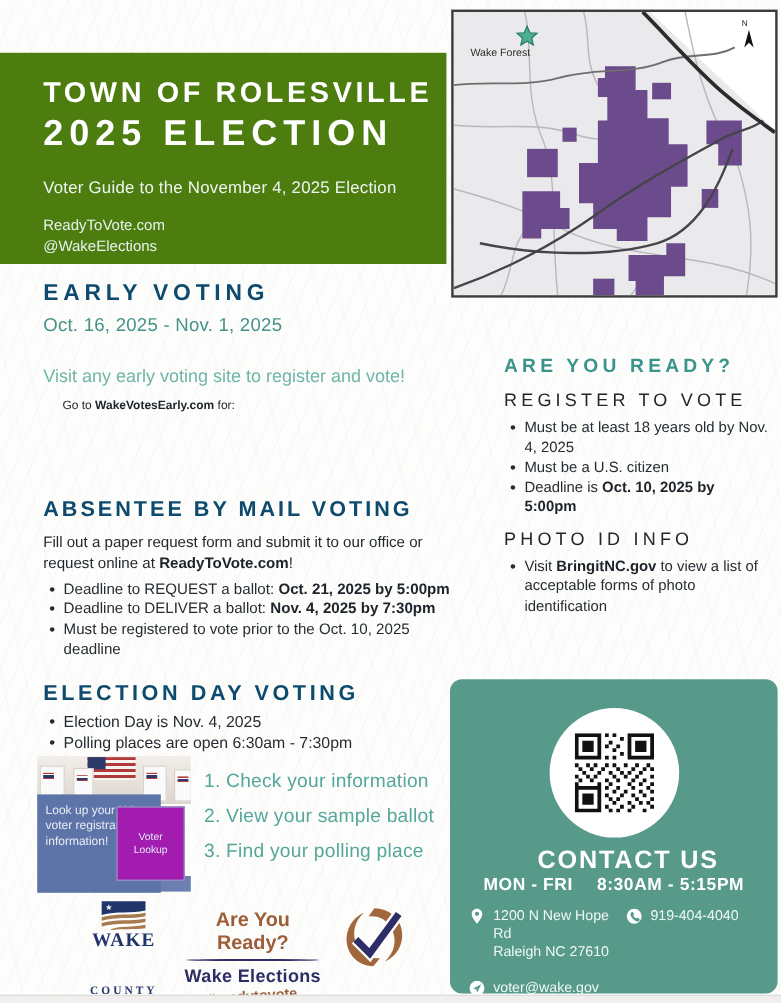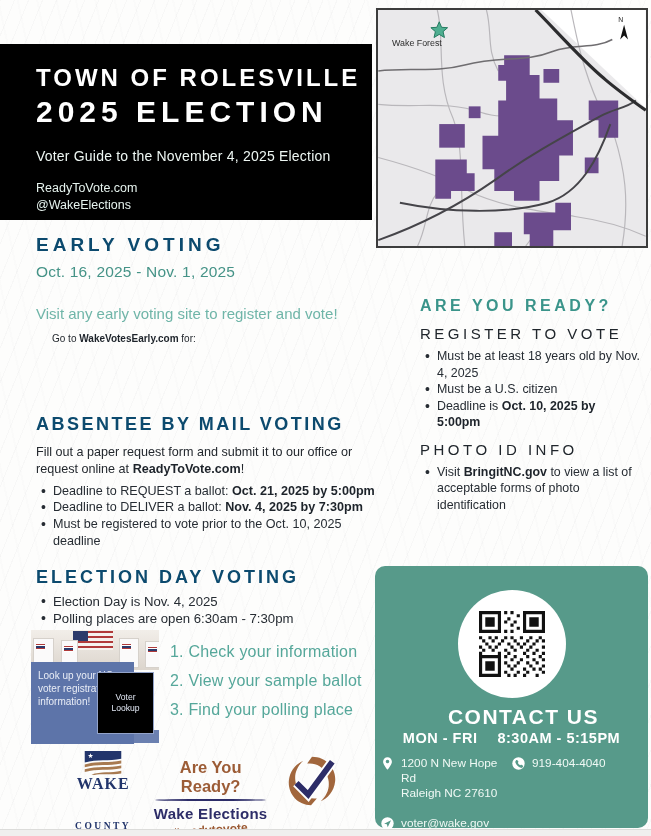--- a/index.html
+++ b/index.html
@@ -4,21 +4,21 @@
 <style>
   html,body{margin:0;padding:0;background:#f2f2f1;font-family:"Liberation Sans",sans-serif;}
   .page{position:relative;width:651px;height:836px;margin:0 auto;background:#fdfdfc;overflow:hidden;color:#23282e;}
   .texture{position:absolute;inset:0;pointer-events:none;
     background:
       repeating-linear-gradient(112deg, rgba(120,120,130,0.045) 0 1px, transparent 1px 13px),
       repeating-linear-gradient(78deg, rgba(150,150,160,0.025) 0 2px, transparent 2px 19px);}
   .page-edge{position:absolute;left:0;top:829px;width:651px;height:7px;background:#f0efee;border-top:1px solid #dcdcda;}
 
   
-  .hero{position:absolute;left:0;top:44px;width:372px;height:176px;background:#000000;color:#fff;
+  .hero{position:absolute;left:0;top:44px;width:372px;height:176px;background:#4d7c0f;color:#fff;
         padding:20px 0 0 36px;box-sizing:border-box;}
   .hero-t1{font-size:24px;font-weight:bold;letter-spacing:3px;}
   .hero-t2{font-size:30px;font-weight:bold;letter-spacing:5px;margin-top:3px;}
   .hero-sub{margin-top:19px;font-size:14px;color:#eef7f3;letter-spacing:0.2px;}
   .hero-site{margin-top:17px;font-size:12.5px;color:#e6f3ee;}
   .hero-soc{margin-top:3px;font-size:12.5px;color:#e6f3ee;}
 
   
   .map{position:absolute;left:376px;top:8px;width:272px;height:240px;border:2px solid #3c3c3c;
        background:#eae9eb;box-sizing:border-box;}
@@ -67,34 +67,34 @@
   .booth{position:absolute;background:#fbfafa;border:1px solid #d6d1cb;}
   .booth::after{content:"";position:absolute;left:2px;top:5px;width:9px;height:6px;
     background:linear-gradient(#b03a3a 0 1px,#fff 1px 2px,#2c3a6b 2px 4px,#b03a3a 4px 5px,#fff 5px 6px);}
   .b1{left:2px;top:8px;width:19px;height:30px;}
   .b2{left:30px;top:10px;width:15px;height:26px;}
   .b3{left:88px;top:8px;width:18px;height:28px;}
   .b4{left:114px;top:11px;width:13px;height:25px;}
   .panel{position:absolute;left:0;top:32px;width:103px;height:82px;background:#5d74a9;color:#e9edf6;
     font-size:10px;line-height:1.32;padding:7px 7px;box-sizing:border-box;}
   .paneltab{position:absolute;left:64px;top:100px;width:64px;height:13px;background:#6b80b0;}
-  .lk-btn{position:absolute;left:66px;top:42px;width:57px;height:62px;background:#000000;border:1px solid #93a3c9;
+  .lk-btn{position:absolute;left:66px;top:42px;width:57px;height:62px;background:#a21caf;border:1px solid #93a3c9;
     color:#e2e8f4;font-size:8.6px;line-height:1.3;display:flex;align-items:center;justify-content:center;
     text-align:center;box-sizing:border-box;padding:15px;cursor:pointer;}
   .steps{position:absolute;left:170px;top:643px;width:212px;}
   .step{font-size:16px;color:#55a79a;margin-bottom:11px;letter-spacing:0.2px;}
 
   
   .contact{position:absolute;left:375px;top:566px;width:273px;height:262px;background:#579a8a;border-radius:10px;color:#fff;}
   .qr-circle{position:absolute;left:50%;top:24px;transform:translateX(-50%);width:108px;height:108px;background:#fff;border-radius:50%;
     display:flex;align-items:center;justify-content:center;}
   .c-head{position:absolute;left:12px;top:139px;width:100%;text-align:center;font-size:21px;font-weight:bold;letter-spacing:1.5px;}
   .c-hours{position:absolute;left:0;top:164px;width:100%;text-align:center;font-size:14.5px;font-weight:bold;letter-spacing:0.5px;}
   .c-hours .gap{display:inline-block;width:20px;}
-  .c-grid{position:absolute;left:5px;top:190px;width:246px;display:grid;grid-template-columns:131px 115px;row-gap:15px;}
+  .c-grid{position:absolute;left:15px;top:190px;width:246px;display:grid;grid-template-columns:131px 115px;row-gap:15px;}
   .c-cell{display:flex;align-items:flex-start;font-size:11.8px;color:#f0f9f5;line-height:1.28;}
   .c-cell svg{flex:0 0 15px;width:15px;height:15px;margin:0 6px 0 0;}
 
   
   .brand{position:absolute;left:72px;top:750px;width:268px;height:76px;display:flex;align-items:flex-start;}
   .wake{width:64px;text-align:center;}
   .wake svg{display:block;margin:0 auto;width:40px;height:25px;}
   .wake-name{font-family:"Liberation Serif",serif;font-weight:bold;color:#22356b;font-size:16px;letter-spacing:1px;line-height:1.05;margin-top:1px;}
   .wake-sub{font-family:"Liberation Serif",serif;font-weight:bold;color:#22356b;font-size:9.5px;letter-spacing:2.5px;line-height:1.1;margin-top:28px;}
   .wake-state{font-size:4.6px;color:#a87a50;letter-spacing:1.2px;margin-top:3px;font-weight:bold;}

